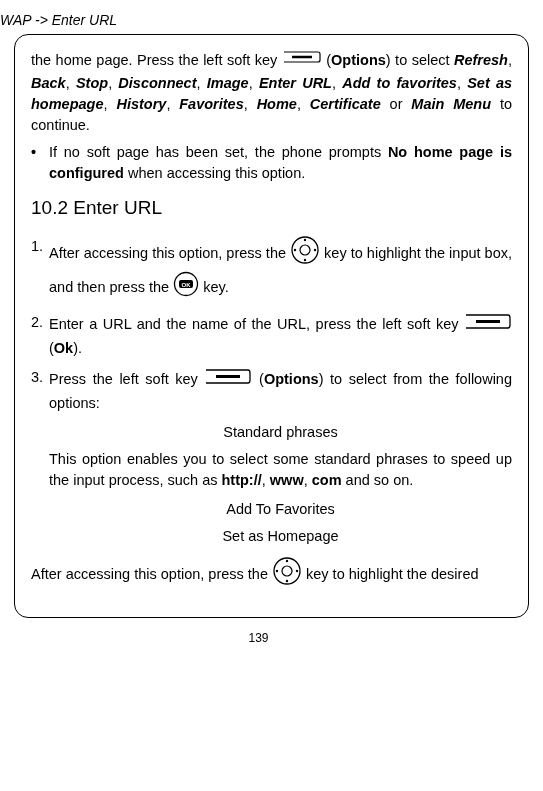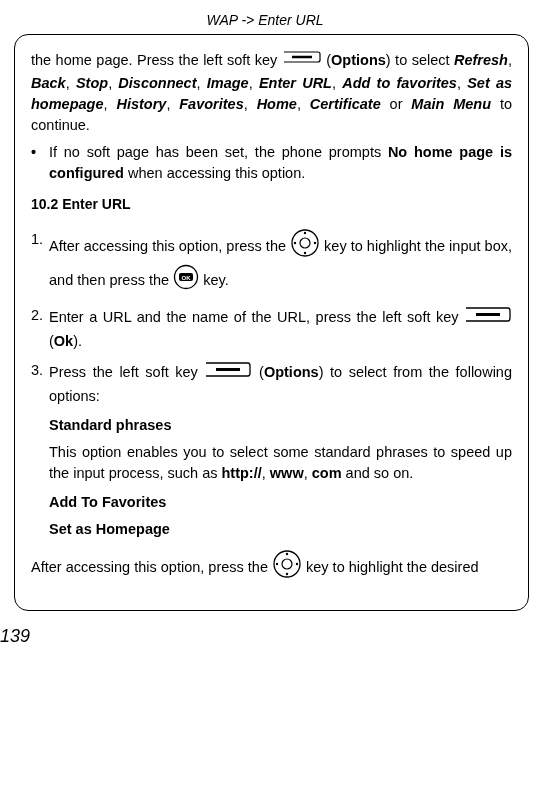--- a/index.html
+++ b/index.html
@@ -8,42 +8,42 @@
     height: 791px;
     font-family: Arial, Helvetica, sans-serif;
     font-size: 14.5px;
     line-height: 1.45;
     color: #000;
     background: #fff;
     position: relative;
     padding: 0;
   }
   .header {
-    text-align: center;
+    text-align: left;
     font-style: italic;
     font-size: 14px;
-    padding: 10px 28px 4px 15px;
+    padding: 10px 28px 4px 0;
   }
   .content-box {
     border: 1.5px solid #000;
     border-radius: 14px;
     margin: 0 14px 0 14px;
     padding: 14px 16px 18px 16px;
   }
   .para { text-align: justify; margin-bottom: 6px; }
   .bullet-row { display: flex; margin-bottom: 10px; }
   .bullet-dot { width: 18px; flex-shrink: 0; font-weight: bold; }
   .bullet-text { flex: 1; text-align: justify; }
-  h2 { font-size: 14px; font-weight: bold; margin: 10px 0 14px 0; }
+  h2 { font-size: 19px; font-weight: normal; margin: 10px 0 14px 0; }
   .numitem { display: flex; margin-bottom: 8px; }
   .numitem .num { width: 18px; flex-shrink: 0; }
   .numitem .txt { flex: 1; text-align: justify; }
   .sub { margin-left: 18px; margin-bottom: 8px; text-align: justify; }
-  .subhead { margin-left: 18px; font-weight: bold; margin-bottom: 6px; margin-top: 6px; }
-  .page-num { text-align: left; font-style: italic; font-size: 18px; padding: 12px 26px 0 0; }
+  .subhead { margin-left: 18px; font-weight: normal; margin-bottom: 6px; margin-top: 6px; text-align: center; }
+  .page-num { text-align: center; font-size: 12px; padding: 12px 26px 0 0; }
   .icon {
     display: inline-block;
     vertical-align: middle;
     position: relative;
     top: -1px;
   }
   .softkey {
     width: 40px;
     height: 18px;
   }

